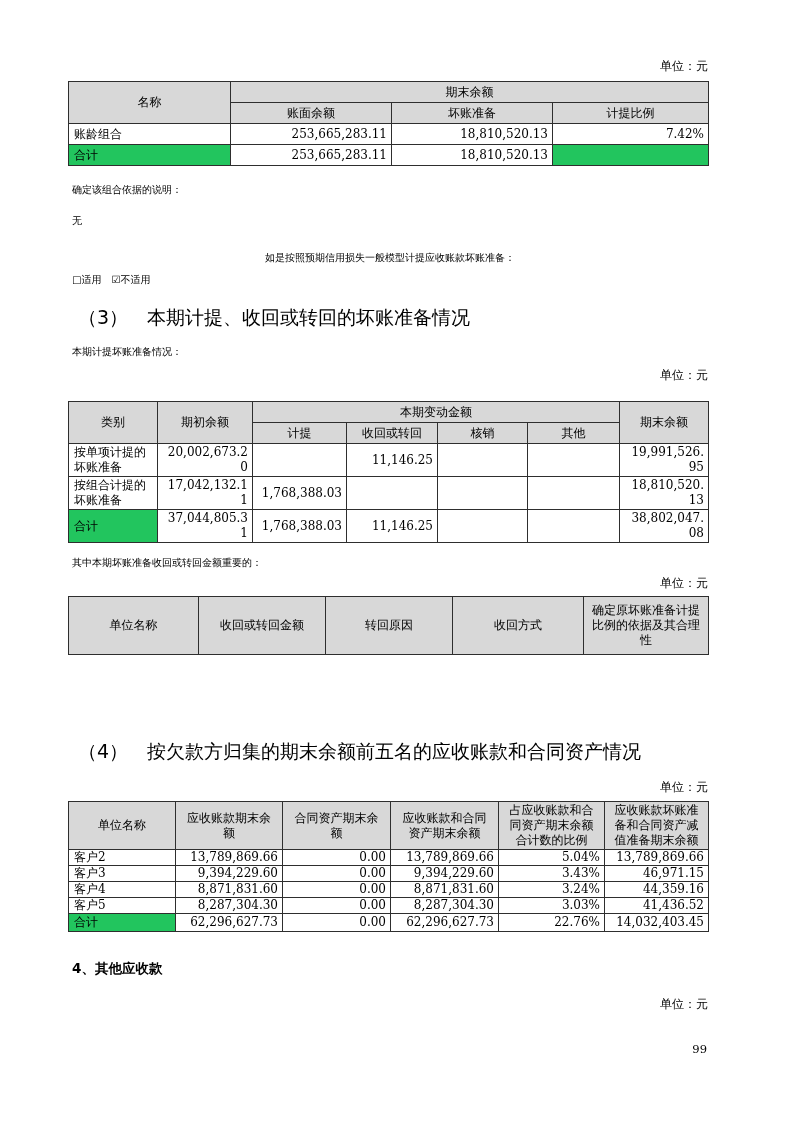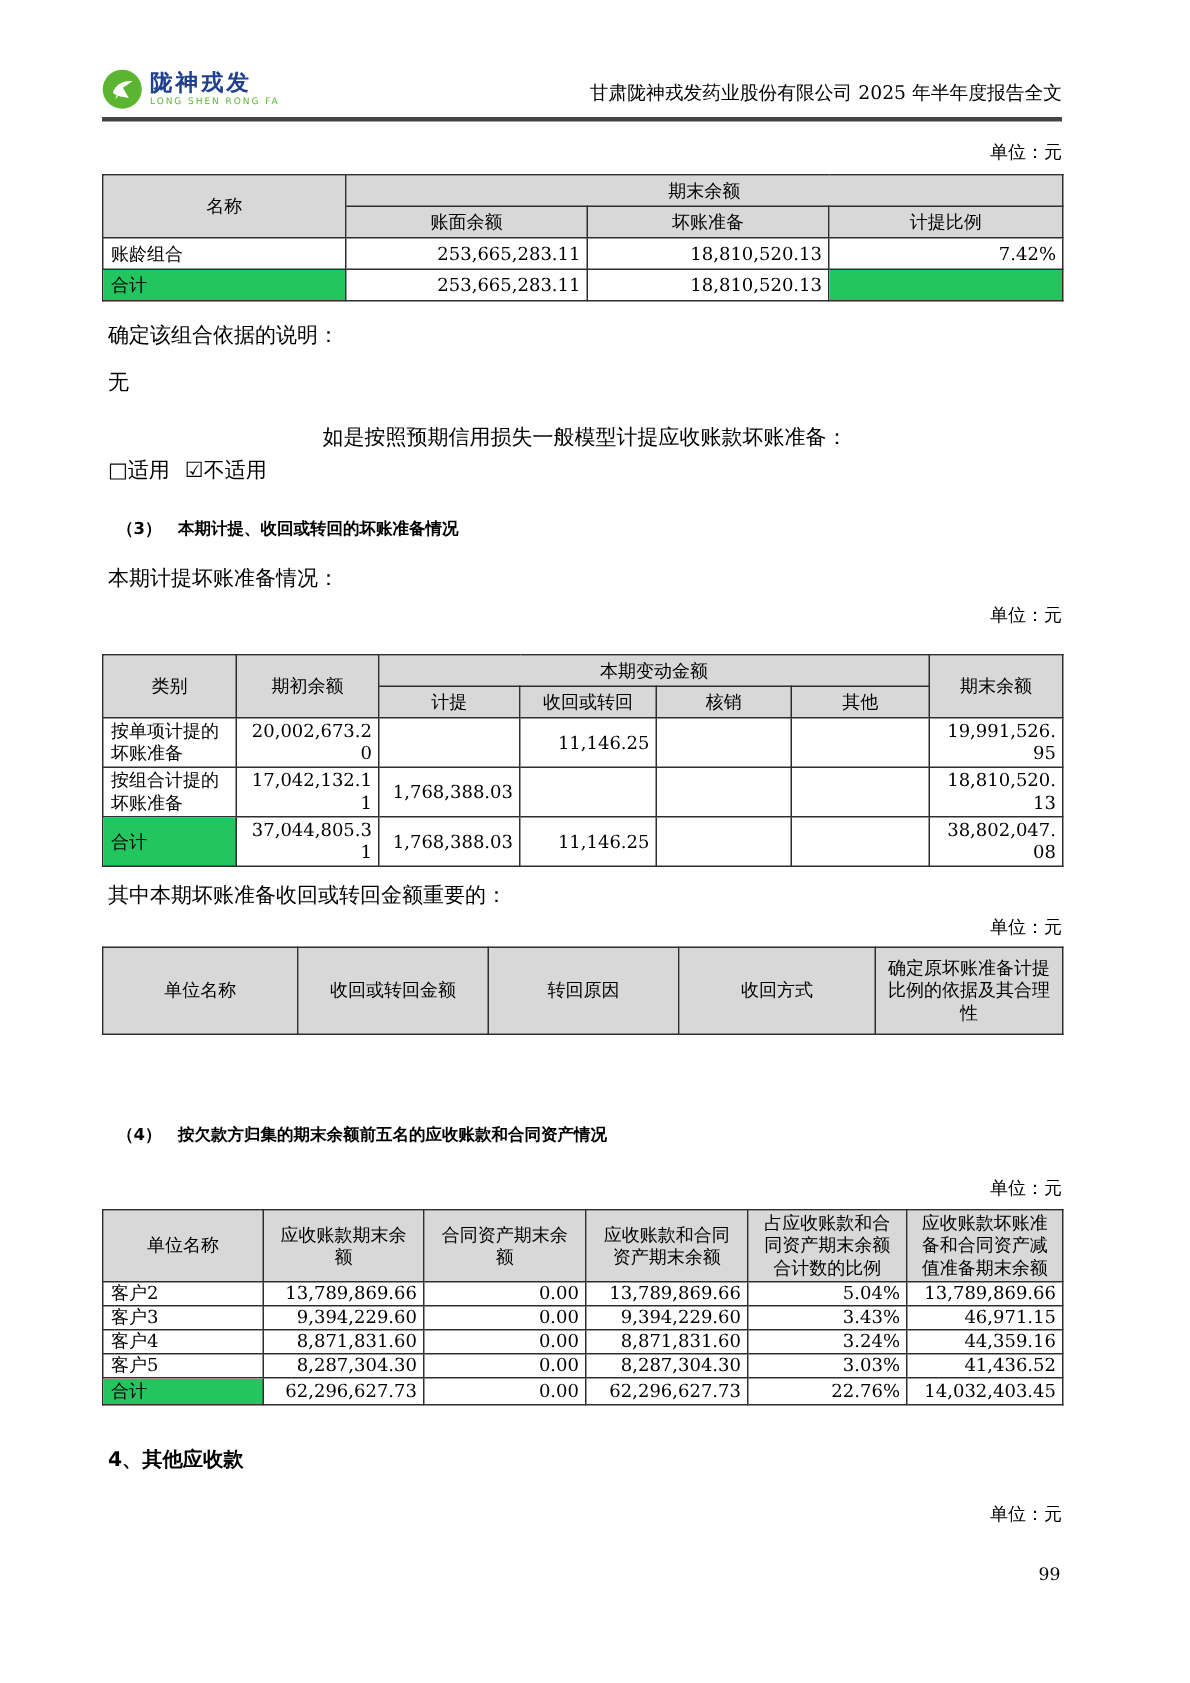--- a/index.html
+++ b/index.html
@@ -18,23 +18,23 @@
   .brand { display: flex; align-items: center; gap: 5px; }
   .brand-logo svg { width: 27px; height: 27px; display: block; }
   .brand-cn { font-family: "DejaVu Sans", "Liberation Sans", sans-serif; font-weight: bold;
               font-size: 15px; color: #20408d; letter-spacing: 2px; line-height: 1; }
   .brand-en { font-family: "DejaVu Sans", "Liberation Sans", sans-serif; font-size: 6px;
               color: #5cb531; letter-spacing: 1.3px; line-height: 1; margin-top: 2px; }
   .doc-title { font-size: 12.5px; padding-bottom: 2px; }
 
   
   .unit { text-align: right; font-size: 12px; line-height: 15px; }
-  .para { font-size: 14px; line-height: 15px; padding-left: 4px; margin: 0; }
-  .sec-title { font-family: "DejaVu Sans", "Liberation Sans", sans-serif; font-weight: bold;
-               font-size: 11px; line-height: 17px; padding-left: 10px; margin: 0; }
+  .para { font-size: 10px; line-height: 15px; padding-left: 4px; margin: 0; }
+  .sec-title { font-family: "DejaVu Sans", "Liberation Sans", sans-serif; font-weight: normal;
+               font-size: 19px; line-height: 17px; padding-left: 10px; margin: 0; }
   .sec-title2 { font-family: "DejaVu Sans", "Liberation Sans", sans-serif; font-weight: bold;
                 font-size: 13.5px; line-height: 17px; padding-left: 4px; margin: 0; }
   .chk { margin-right: 10px; }
 
   
   table { border-collapse: collapse; width: 640px; table-layout: fixed; }
   th, td { border: 1px solid #2e2e2e; font-size: 12px; font-weight: normal;
            padding: 1px 4px; overflow: hidden; }
   th { background: #d8d8d8; text-align: center; vertical-align: middle; line-height: 15px; }
   td { vertical-align: middle; line-height: 15px; }
@@ -59,50 +59,34 @@
   .mt-none { margin-top: 16px; }
   .mt-ecl { margin-top: 22px; text-align: center; }
   .mt-chk { margin-top: 7px; }
   .mt-s3 { margin-top: 22px; }
   .mt-intro { margin-top: 18px; }
   .mt-unit2 { margin-top: 9px; }
   .mt-t2 { margin-top: 18px; }
   .mt-note { margin-top: 12px; }
   .mt-unit3 { margin-top: 6px; }
   .mt-t3 { margin-top: 5px; }
-  .mt-s4 { margin-top: 58px; }
+  .mt-s4 { margin-top: 88px; }
   .mt-unit4 { margin-top: 20px; }
   .mt-t4 { margin-top: 6px; }
   .mt-other { margin-top: 28px; }
   .mt-unit5 { margin-top: 20px; }
 
   .page-num { position: absolute; top: 1042px; right: 86px; font-size: 11.5px; }
 </style>
 </head>
 <body>
 
 <div class="page">
   <div class="content">
 
-    <div class="hdr">
-      <div class="brand">
-        <span class="brand-logo">
-          <svg viewBox="0 0 28 28" xmlns="http://www.w3.org/2000/svg">
-            <circle cx="14" cy="14" r="13.5" fill="#5cb531"></circle>
-            <path d="M7.5 16.5 C9 10.5, 16 7.5, 21 8.5 L14.5 13 L18.5 20 C13.5 19.5, 9.5 18.5, 7.5 16.5 Z" fill="#ffffff"></path>
-            <path d="M12.5 12.5 L9 21 L14 15.5 Z" fill="#ffffff"></path>
-          </svg>
-        </span>
-        <span>
-          <div class="brand-cn">陇神戎发</div>
-          <div class="brand-en">LONG SHEN RONG FA</div>
-        </span>
-      </div>
-      <div class="doc-title">甘肃陇神戎发药业股份有限公司 2025 年半年度报告全文</div>
-    </div>
 
     <div class="unit mt-unit1">单位：元</div>
 
     <table class="t1 mt-t1">
       <colgroup>
           <col style="width:162px">
           <col style="width:161px">
           <col style="width:161px">
           <col style="width:156px">
         </colgroup>

